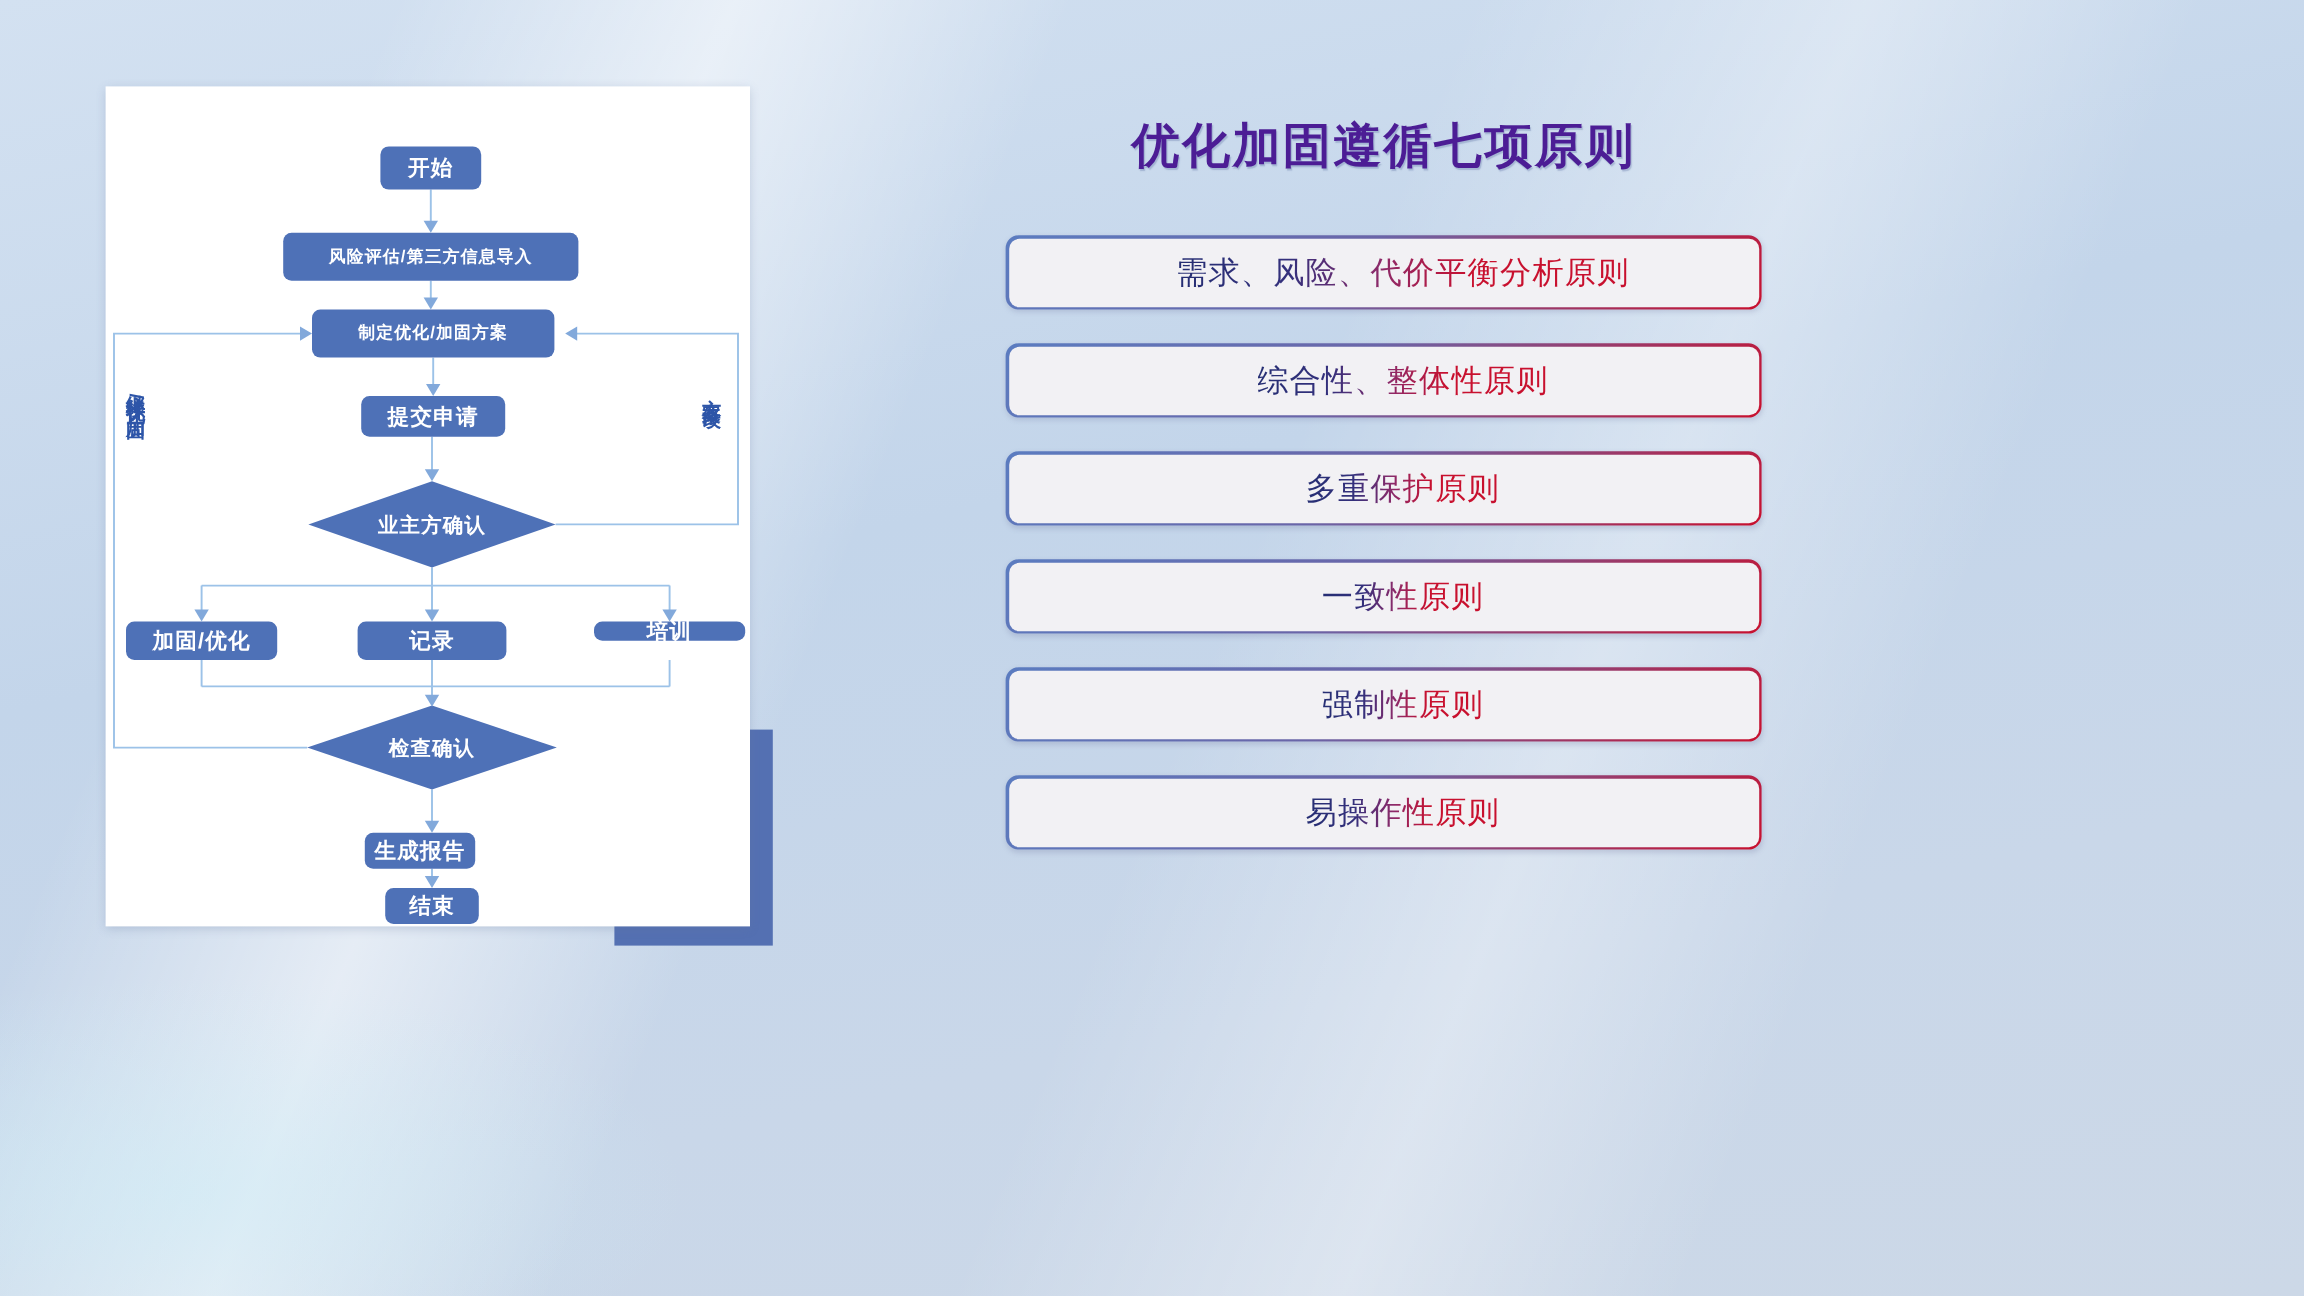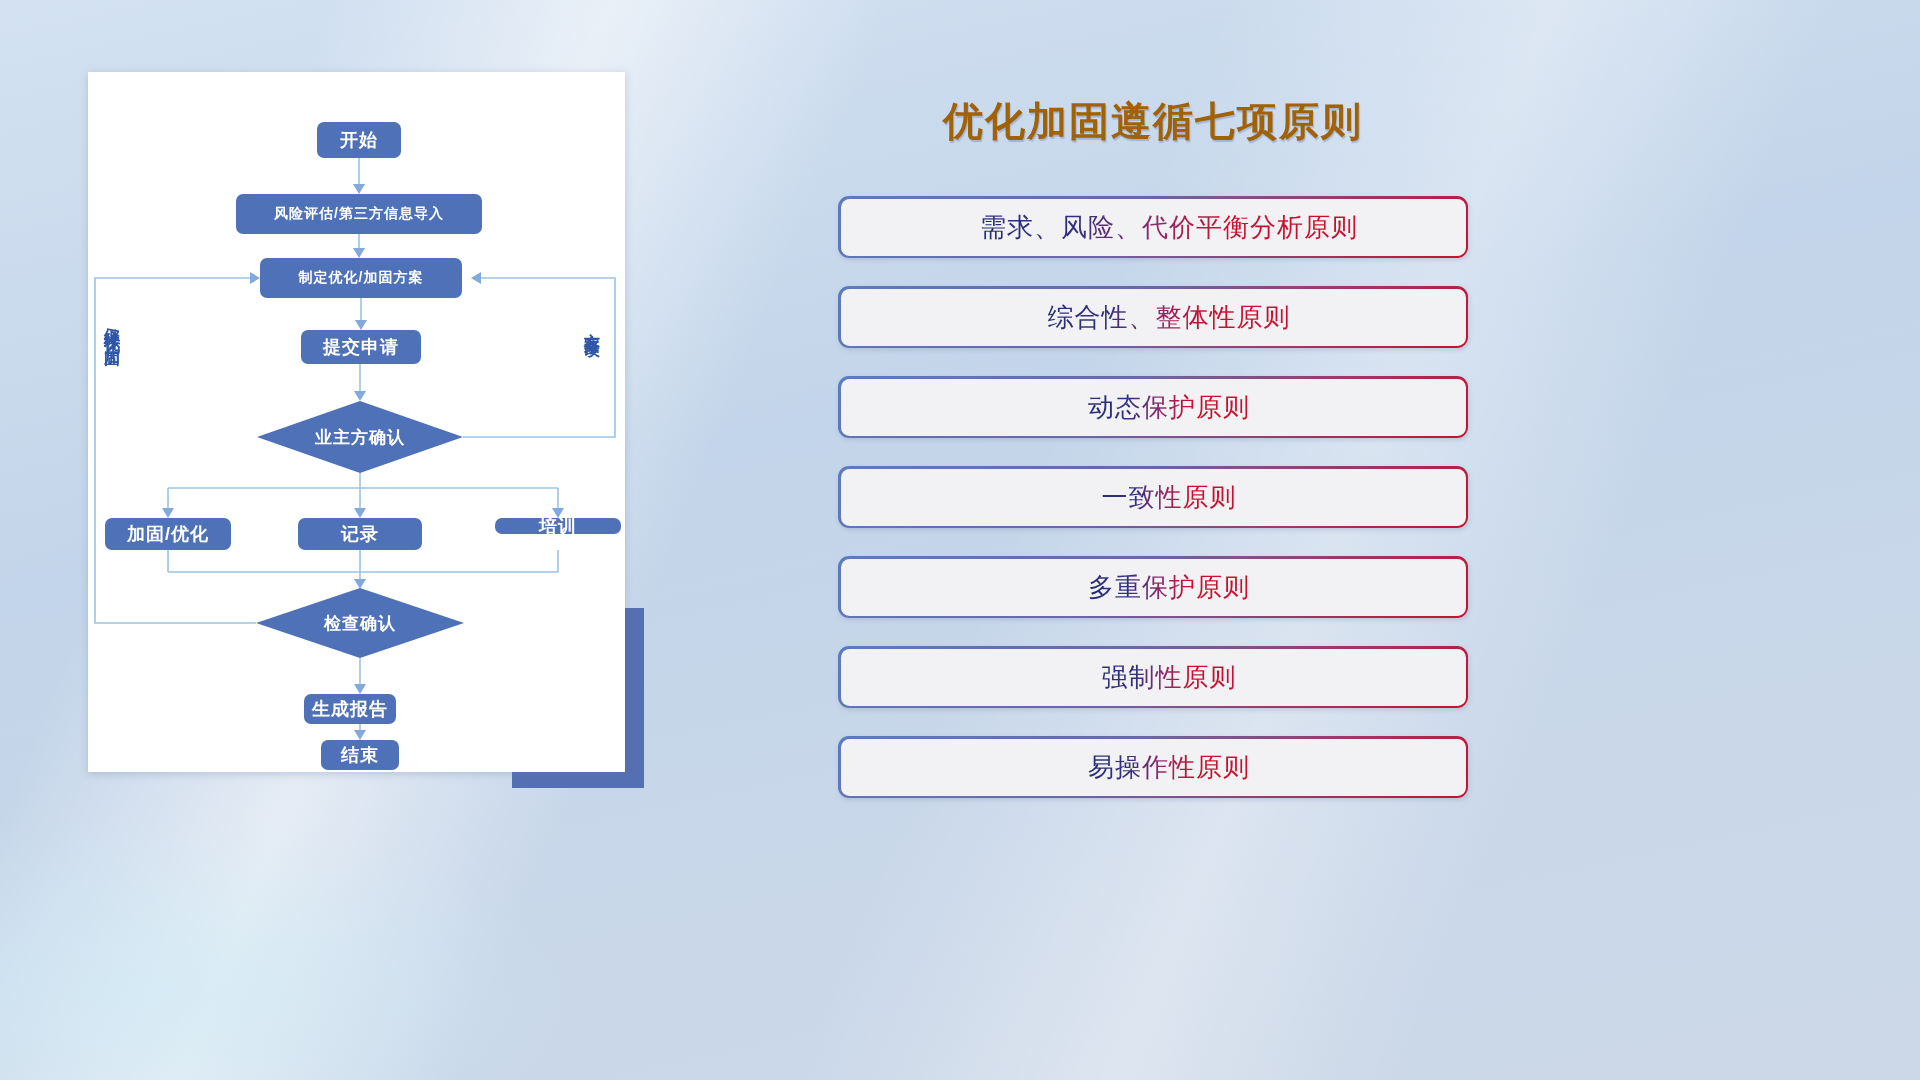--- a/index.html
+++ b/index.html
@@ -41,21 +41,21 @@
   .vlabel {
     position:absolute; writing-mode:vertical-rl; text-orientation:mixed;
     color:#2d55a8; font-size:16px; font-weight:bold; letter-spacing:3px;
     z-index:4; line-height:1;
   }
 
   
   .panel { position:absolute; left:838px; top:0; width:630px; z-index:2; }
   .panel-title {
     position:absolute; left:0; top:94px; width:630px;
-    text-align:center; font-size:40px; font-weight:bold; color:#a16207;
+    text-align:center; font-size:40px; font-weight:bold; color:#4c1d95;
     letter-spacing:2px; text-shadow:1px 2px 1px rgba(90,110,160,0.35);
     white-space:nowrap;
   }
   .principles { position:absolute; left:0; top:196px; width:630px;
     display:flex; flex-direction:column; gap:28px; }
   .principle {
     height:62px; border-radius:11px; padding:2.5px;
     background:linear-gradient(135deg, #5b7cc0 0%, #6a65a8 45%, #c8102e 100%);
     box-shadow:1px 2px 4px rgba(110,120,160,0.25);
   }
@@ -145,31 +145,26 @@
         <span class="principle-text">需求、风险、代价平衡分析原则</span>
       </div>
     </div>
     <div class="principle">
       <div class="principle-inner">
         <span class="principle-text">综合性、整体性原则</span>
       </div>
     </div>
     <div class="principle">
       <div class="principle-inner">
-        <span class="principle-text">动态保护原则</span>
+        <span class="principle-text">多重保护原则</span>
       </div>
     </div>
     <div class="principle">
       <div class="principle-inner">
         <span class="principle-text">一致性原则</span>
-      </div>
-    </div>
-    <div class="principle">
-      <div class="principle-inner">
-        <span class="principle-text">多重保护原则</span>
       </div>
     </div>
     <div class="principle">
       <div class="principle-inner">
         <span class="principle-text">强制性原则</span>
       </div>
     </div>
     <div class="principle">
       <div class="principle-inner">
         <span class="principle-text">易操作性原则</span>

